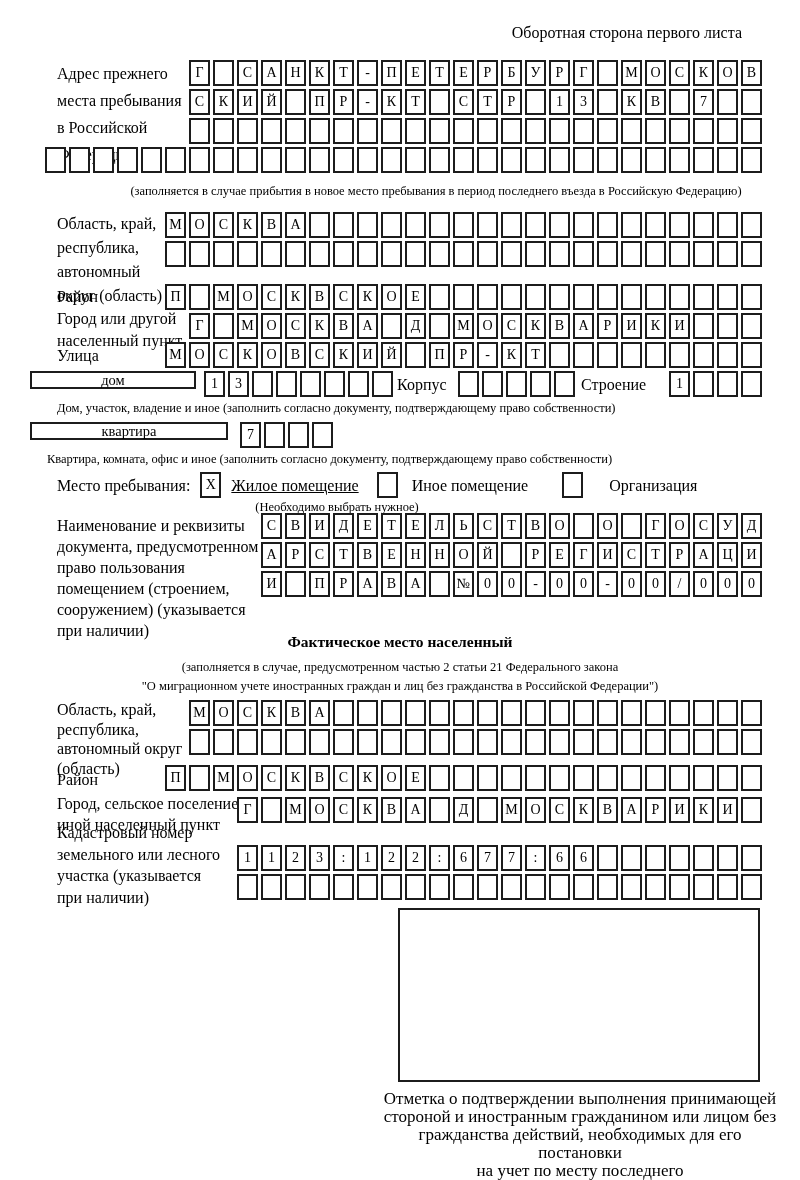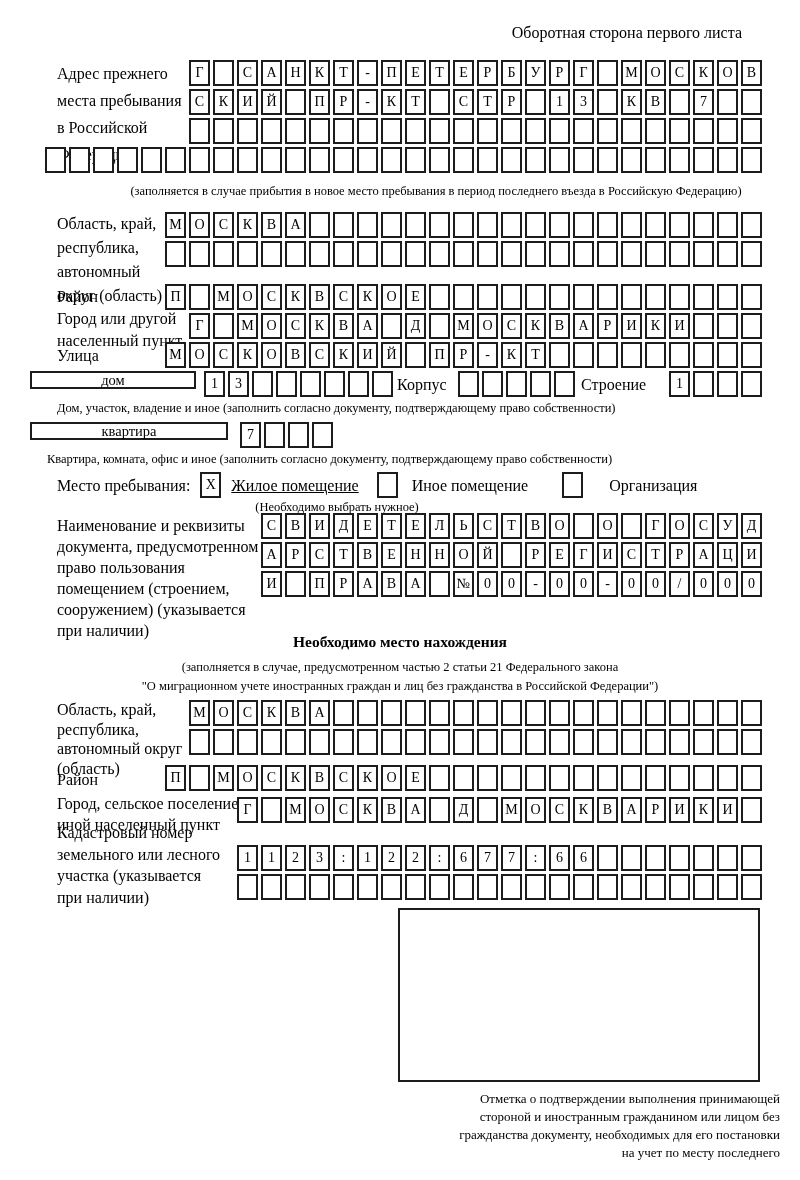--- a/index.html
+++ b/index.html
@@ -13,21 +13,21 @@
   .flabel{position:absolute;font-size:16px;line-height:21px;white-space:nowrap;}
   .cap{position:absolute;font-size:12.5px;white-space:nowrap;}
   .center{left:0;width:100%;text-align:center;white-space:normal;}
   .title{position:absolute;left:0;width:100%;text-align:center;font-weight:bold;font-size:15.5px;}
   .bigbox{position:absolute;height:18px;border:2px solid #1c1c1c;box-sizing:border-box;
           display:flex;align-items:center;justify-content:center;font-size:14.5px;background:#fff;}
   .cb{width:21px;height:26px;border:2px solid #1c1c1c;box-sizing:border-box;display:flex;
       align-items:center;justify-content:center;font-size:14px;flex:0 0 auto;background:#fff;}
   .stayrow{position:absolute;display:flex;align-items:center;}
   .stamp{position:absolute;border:2px solid #1c1c1c;box-sizing:border-box;background:#fff;}
-  .stampcap{position:absolute;font-size:13px;line-height:18px;text-align:right;}
+  .stampcap{position:absolute;font-size:17px;line-height:18px;text-align:center;}
 </style>
 </head>
 <body>
 
 <div class="page">
 
   <div class="flabel" style="top:22px;right:58px;">Оборотная сторона первого листа</div>
 
   <div class="flabel" style="left:57px;top:60px;line-height:27px;">
     <div>Адрес прежнего</div>
@@ -417,21 +417,21 @@
       <span class="cell">0</span>
       <span class="cell">-</span>
       <span class="cell">0</span>
       <span class="cell">0</span>
       <span class="cell">/</span>
       <span class="cell">0</span>
       <span class="cell">0</span>
       <span class="cell">0</span>
     </div>
 
-  <div class="title" style="top:633px;">Необходимо место нахождения</div>
+  <div class="title" style="top:633px;">Фактическое место населенный</div>
   <div class="cap center" style="top:658px;line-height:19px;">
     <div>(заполняется в случае, предусмотренном частью 2 статьи 21 Федерального закона</div>
     <div>"О миграционном учете иностранных граждан и лиц без гражданства в Российской Федерации")</div>
   </div>
 
   <div class="flabel" style="left:57px;top:700px;line-height:19.5px;">
     <div>Область, край,</div>
     <div>республика,</div>
     <div>автономный округ</div>
     <div>(область)</div>
@@ -599,17 +599,17 @@
       <span class="cell"></span>
       <span class="cell"></span>
       <span class="cell"></span>
       <span class="cell"></span>
     </div>
 
   <div class="stamp" style="left:398px;top:908px;width:362px;height:174px;"></div>
   <div class="stampcap" style="left:380px;top:1090px;width:400px;">
     <div>Отметка о подтверждении выполнения принимающей</div>
     <div>стороной и иностранным гражданином или лицом без</div>
-    <div>гражданства документу, необходимых для его постановки</div>
+    <div>гражданства действий, необходимых для его постановки</div>
     <div>на учет по месту последнего</div>
   </div>
 
 </div>
 
 </body></html>

